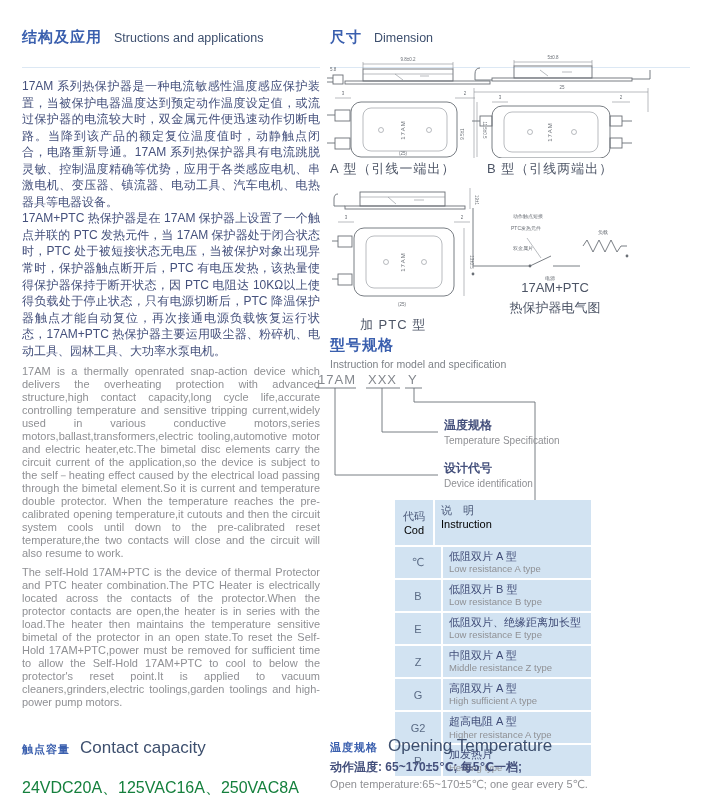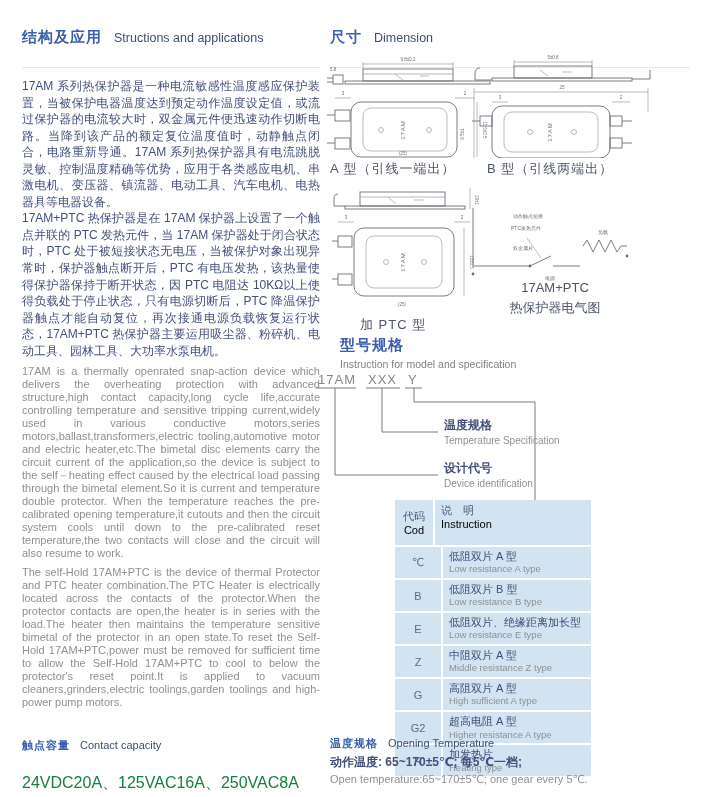--- a/index.html
+++ b/index.html
@@ -14,40 +14,40 @@
   .col-left{position:absolute;left:22px;top:28px;width:298px;}
   .col-left .sec-head{position:static;margin-bottom:10px;}
   p.cn{margin:0;color:#44507c;font-size:12px;line-height:1.38;text-align:justify;}
   p.en{margin:6px 0 0 0;color:#8f9094;font-size:11px;line-height:1.18;text-align:justify;}
   
   .drawing{position:absolute;}
   .drawing svg{display:block;}
   .draw-label{position:absolute;color:#4d5566;font-size:13px;letter-spacing:1px;}
   .circuit-title{position:absolute;color:#4d5566;font-size:13px;text-align:center;line-height:1.55;}
   
-  .model-head{position:absolute;left:330px;top:336px;margin-left:10px;}
+  .model-head{position:absolute;left:330px;top:336px;}
   .model-head .h-cn{font-size:15px;}
   .model-sub{color:#7d8288;font-size:10.5px;margin-top:3px;}
   
   .ctable{position:absolute;left:395px;top:500px;width:196px;font-size:11px;}
   .trow{display:flex;border-bottom:2px solid #fff;background:#d2e3f2;}
   .tc{padding:3px 6px;}
   .tc.code{width:34px;flex:0 0 34px;border-right:2px solid #fff;display:flex;align-items:center;
            justify-content:center;color:#5a6b85;font-size:11px;}
   .tc.inst{flex:1;}
   .tc .cn{color:#3f4b76;font-weight:normal;font-size:11px;line-height:1.2;}
   .tc .en{color:#8f9094;font-size:9.5px;line-height:1.25;}
   .thead .c1{width:34px;flex:0 0 34px;border-right:2px solid #fff;text-align:center;padding:9px 2px;}
   .thead .c1 .cn,.thead .c2 .cn{font-weight:normal;color:#4a5878;}
   .thead .c2{flex:1;padding:3px 6px;}
   
   .foot{position:absolute;}
   .foot .head-line{display:flex;align-items:baseline;gap:10px;}
   .foot .h-cn{font-size:11px;}
-  .foot .h-en{font-size:11px;}
+  .foot .h-en{font-size:17px;}
   .foot .val{color:#15803d;font-size:16px;margin-top:20px;}
   .foot .val-cn{color:#44507c;font-size:12px;font-weight:bold;margin-top:3px;}
   .foot .val-en{color:#8f9094;font-size:11px;margin-top:2px;}
   
   svg .ln{stroke:#6a6f76;stroke-width:0.9;fill:none;}
   svg .thin{stroke:#8a8f96;stroke-width:0.6;fill:none;}
   svg .dim{fill:#6a6f76;font-size:4.5px;font-family:"Liberation Sans",sans-serif;}
   svg .stamp{fill:#6a6f76;font-size:6px;font-family:"Liberation Sans",sans-serif;letter-spacing:1px;}
   svg .tiny{fill:#6a6f76;font-size:5px;font-family:"Liberation Sans",sans-serif;}
 </style>

